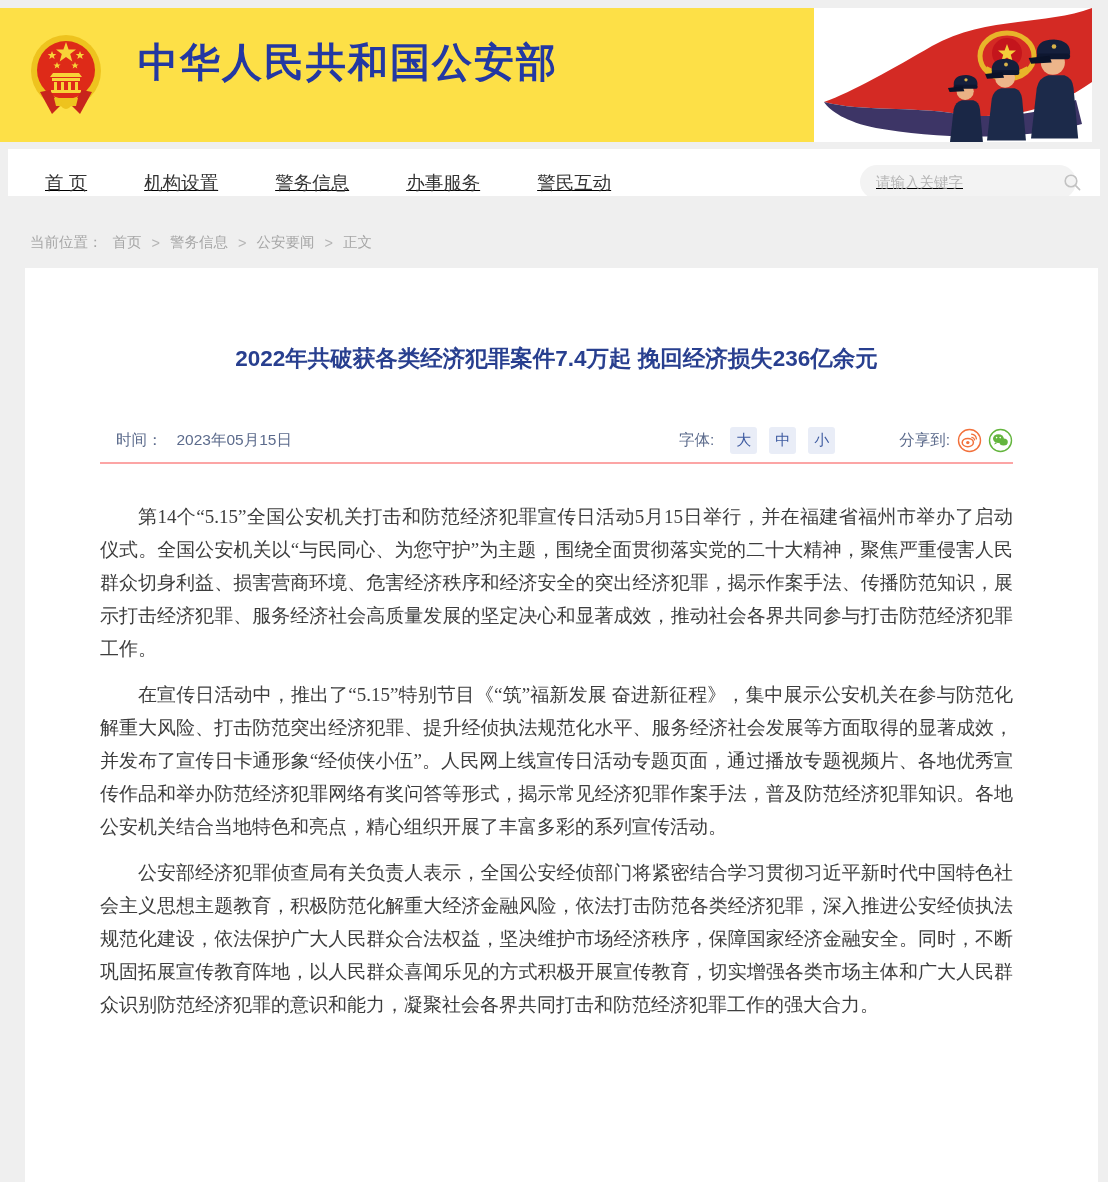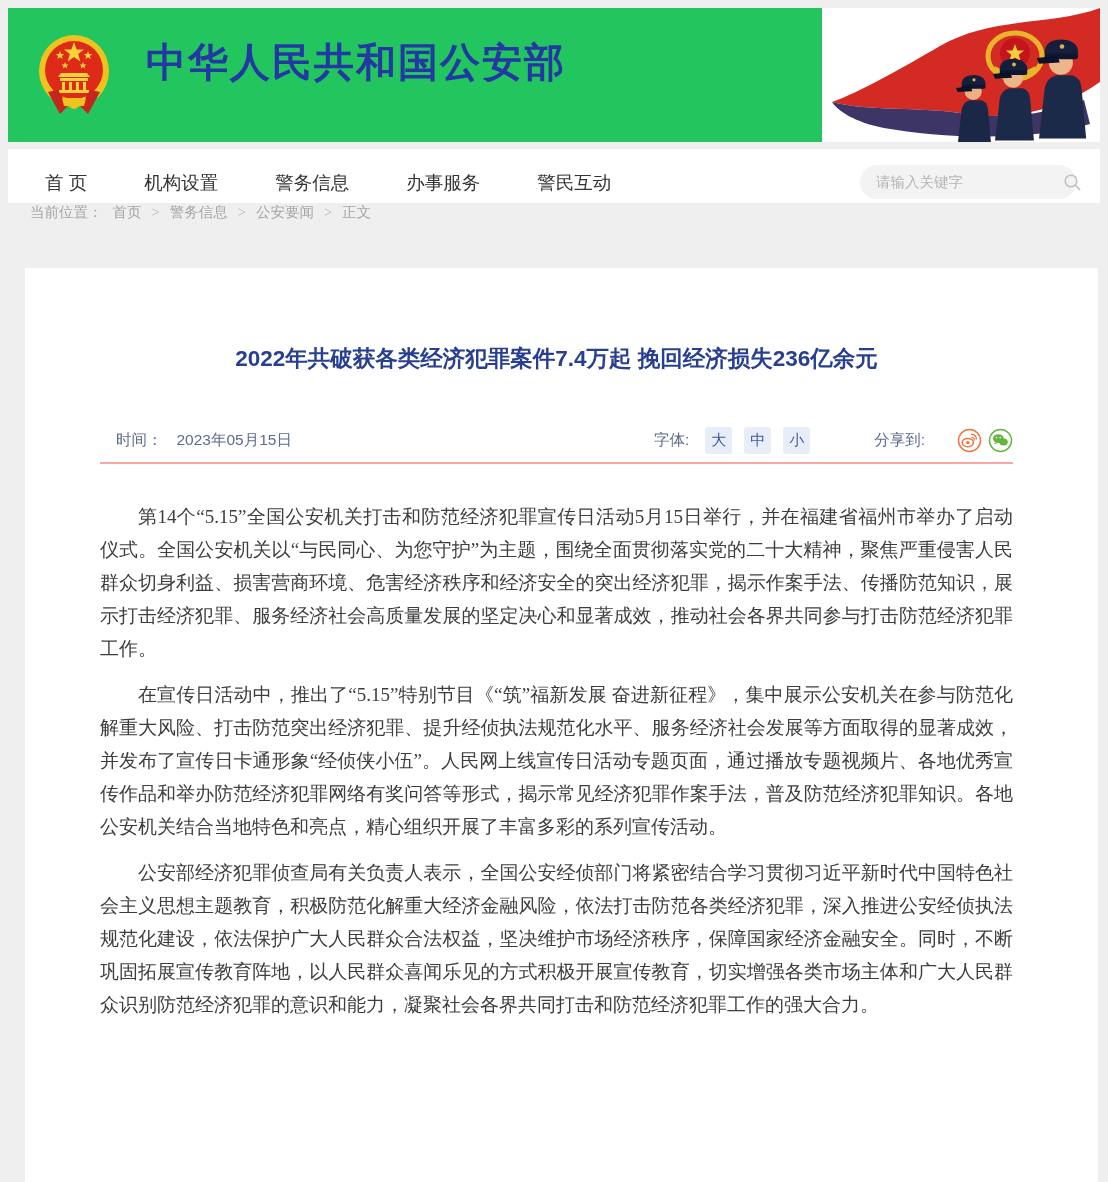--- a/index.html
+++ b/index.html
@@ -14,53 +14,53 @@
   }
   *{box-sizing:border-box;margin:0;padding:0;}
   html,body{width:1108px;}
   body{
     background:var(--page-bg);
     font-family:"Liberation Sans","DejaVu Sans",sans-serif;
   }
   .page{position:relative;width:1108px;height:1182px;overflow:hidden;background:var(--page-bg);}
 
   
-  .header-card{position:absolute;left:8px;top:8px;width:1092px;height:134px;background:#22c55e;}
+  .header-card{position:absolute;left:0;top:8px;width:1092px;height:134px;background:#fde047;}
   .emblem{position:absolute;left:28px;top:26px;width:76px;height:84px;}
   .brand-text{position:absolute;left:138px;top:32px;}
   .site-title{font-size:40px;font-weight:bold;color:var(--brand-blue);letter-spacing:2px;line-height:1.1;}
   .site-subtitle{margin-top:10px;font-size:15.5px;color:#333;letter-spacing:0.2px;}
   .police-art{position:absolute;right:0;top:0;width:278px;height:134px;overflow:hidden;background:#fff;}
 
   
-  .nav-card{position:absolute;left:8px;top:149px;width:1092px;height:66px;background:#fff;display:flex;align-items:center;}
+  .nav-card{position:absolute;left:8px;top:149px;width:1092px;height:66px;background:#fff;display:flex;align-items:center;text-decoration:underline;}
   .nav-items{display:flex;gap:57px;padding-left:37px;}
   .nav-item{font-size:18.5px;color:#333;cursor:pointer;white-space:nowrap;}
   .search-box{margin-left:auto;margin-right:24px;display:flex;align-items:center;width:216px;height:34px;border-radius:17px;background:#f3f3f3;padding:0 12px 0 16px;}
   .search-box input{flex:1;border:none;outline:none;background:transparent;font-size:14.5px;color:#737373;}
   .search-box input::placeholder{color:#b5b5b5;}
   .search-icon{flex:0 0 auto;width:19px;height:19px;cursor:pointer;}
 
   
-  .breadcrumb-band{position:absolute;left:0;top:203px;width:1108px;height:56px;background:var(--page-bg);display:flex;align-items:flex-start;font-family:Liberation Serif, serif;}
+  .breadcrumb-band{position:absolute;left:0;top:196px;width:1108px;height:56px;background:var(--page-bg);display:flex;align-items:flex-end;}
   .breadcrumb{padding-left:30px;font-size:14.5px;color:var(--crumb-gray);display:flex;gap:10px;align-items:center;}
   .crumb-link{cursor:pointer;}
   .crumb-sep{color:#b5b5b5;}
 
   
   .content-card{position:absolute;left:25px;top:268px;width:1073px;height:914px;background:#fff;overflow:hidden;}
   .article-inner{padding:64px 85px 0 75px;}
   .article-title{color:var(--article-blue);font-weight:bold;font-size:22.5px;text-align:center;line-height:26px;}
   .article-title .t2{margin-top:14px;}
   .meta-row{margin-top:46px;height:46px;display:flex;align-items:center;border-bottom:2px solid #fca5a5;font-size:15.5px;color:var(--meta-slate);}
   .meta-left{display:flex;gap:14px;align-items:center;padding-left:16px;}
   .meta-right{margin-left:auto;display:flex;align-items:center;}
   .font-label{margin-right:16px;}
   .font-btn{width:27px;height:27px;margin-right:12px;border:none;border-radius:3px;background:var(--btn-bg);color:var(--btn-blue);font-size:15px;cursor:pointer;font-family:inherit;}
-  .share-label{margin-left:52px;margin-right:26px;}
+  .share-label{margin-left:52px;margin-right:1px;}
   .share-icon{width:25px;height:25px;margin-left:6px;cursor:pointer;}
   .article-body{margin-top:36px;font-family:"Liberation Serif","DejaVu Serif",serif;font-size:19px;line-height:33px;color:var(--body-text);text-align:justify;}
   .article-body p{text-indent:2em;margin-bottom:13px;}
 </style>
 </head>
 <body>
 
 <div class="page">
 
   <div class="header-card">

